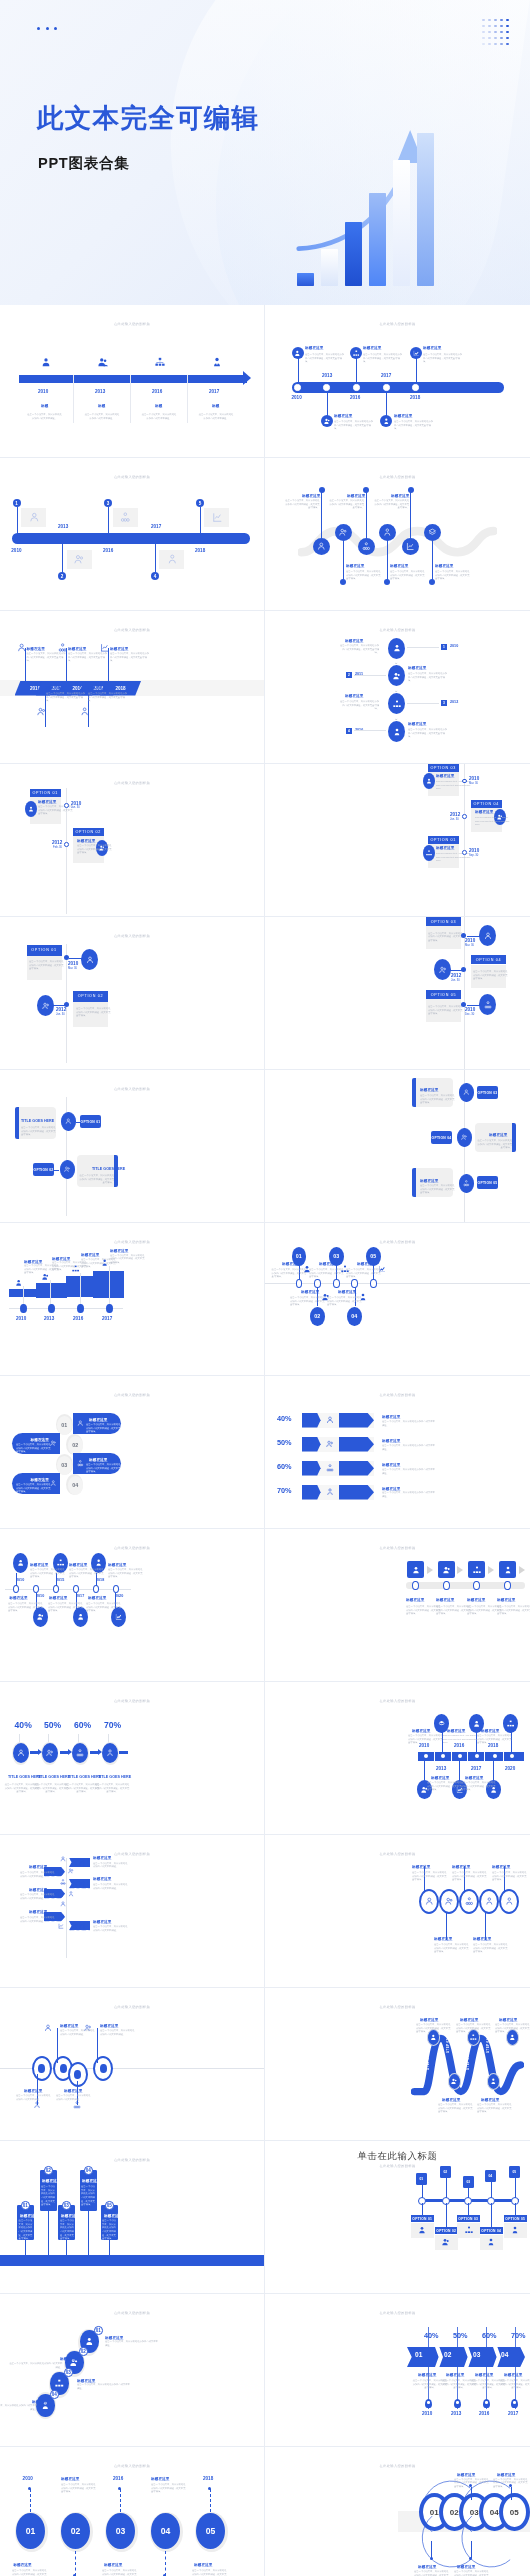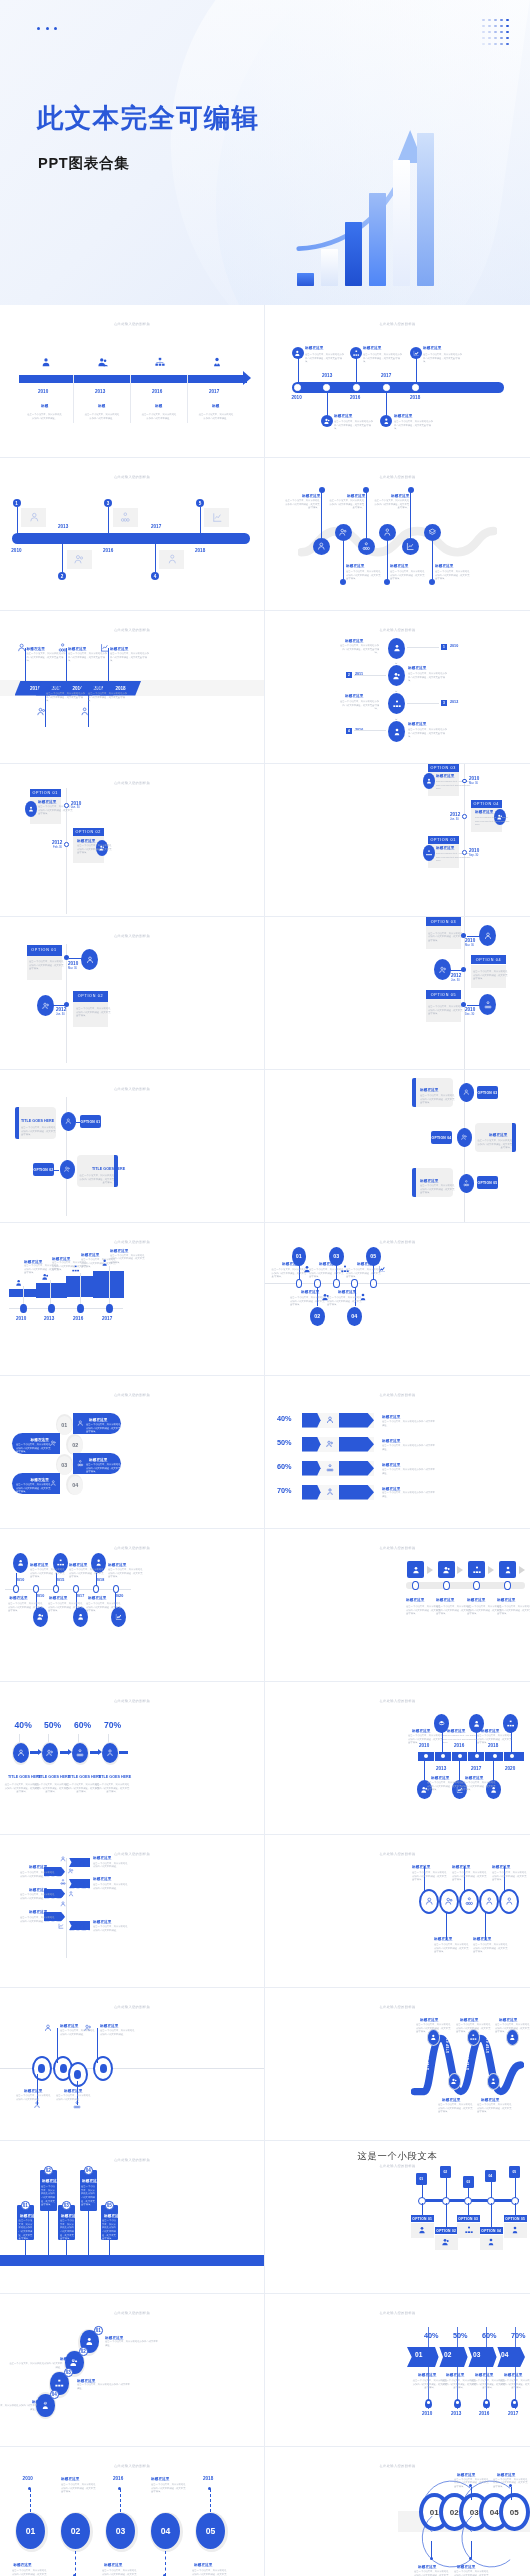--- a/index.html
+++ b/index.html
@@ -1465,21 +1465,21 @@
       <div class="ttl" style="left:82px;top:37px;color:#fff;">标题在这里</div>
       <div class="ttl" style="left:104px;top:72px;color:#fff;">标题在这里</div>
       <div class="body" style="left:18.6px;top:78px;width:14.6px;color:#cfdcfa;">这是一个小段文本。您只需在此处添加自己的文本和描述，此文本完全可编辑。</div>
       <div class="body" style="left:41px;top:44px;width:14.6px;color:#cfdcfa;">这是一个小段文本。您只需在此处添加自己的文本和描述，此文本完全可编辑。</div>
       <div class="body" style="left:60px;top:78px;width:14.6px;color:#cfdcfa;">这是一个小段文本。您只需在此处添加自己的文本和描述，此文本完全可编辑。</div>
       <div class="body" style="left:81px;top:44px;width:14.6px;color:#cfdcfa;">这是一个小段文本。您只需在此处添加自己的文本和描述，此文本完全可编辑。</div>
       <div class="body" style="left:102px;top:78px;width:14.6px;color:#cfdcfa;">这是一个小段文本。您只需在此处添加自己的文本和描述，此文本完全可编辑。</div>
     </div>
 
     <div class="slide">
-      <div class="s-bigtitle">这是一个小段文本</div>
+      <div class="s-bigtitle">单击在此输入标题</div>
       <div class="s-head" style="top:22.6px;">在此处输入您的副标题</div>
       <div class="tl-bar" style="left:154px;top:58px;width:100px;height:3.3px;"></div>
       <div class="circ ring" style="left:153px;top:56px;width:8px;height:8px;border-width:1.7px;"></div>
       <div class="circ ring" style="left:177px;top:56px;width:8px;height:8px;border-width:1.7px;"></div>
       <div class="circ ring" style="left:199px;top:56px;width:8px;height:8px;border-width:1.7px;"></div>
       <div class="circ ring" style="left:222px;top:56px;width:8px;height:8px;border-width:1.7px;"></div>
       <div class="circ ring" style="left:246px;top:56px;width:8px;height:8px;border-width:1.7px;"></div>
       <div class="rbox" style="left:151px;top:32px;width:10.6px;height:12px;border-radius:1.3px;display:flex;align-items:center;justify-content:center;color:#fff;font-size:3.3px;font-weight:bold;">01</div>
       <div class="rbox" style="left:175px;top:25px;width:10.6px;height:12px;border-radius:1.3px;display:flex;align-items:center;justify-content:center;color:#fff;font-size:3.3px;font-weight:bold;">02</div>
       <div class="rbox" style="left:198px;top:35px;width:10.6px;height:12px;border-radius:1.3px;display:flex;align-items:center;justify-content:center;color:#fff;font-size:3.3px;font-weight:bold;">03</div>

